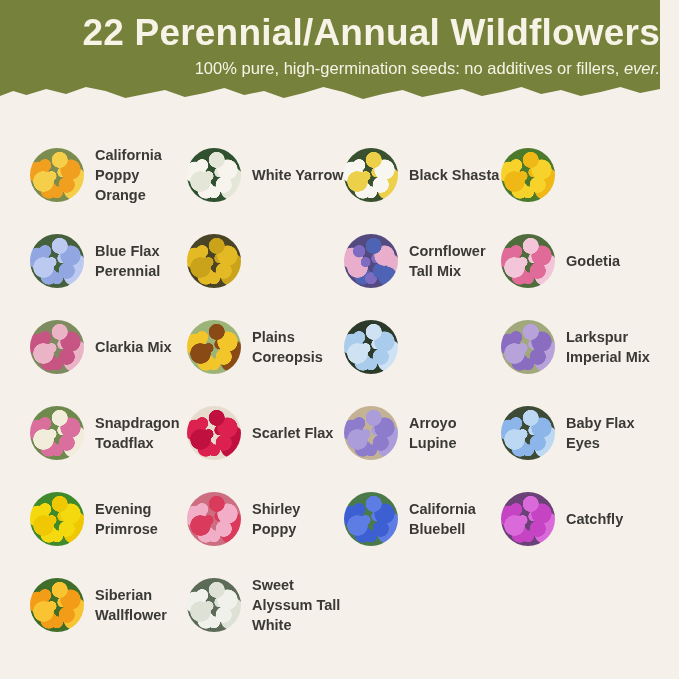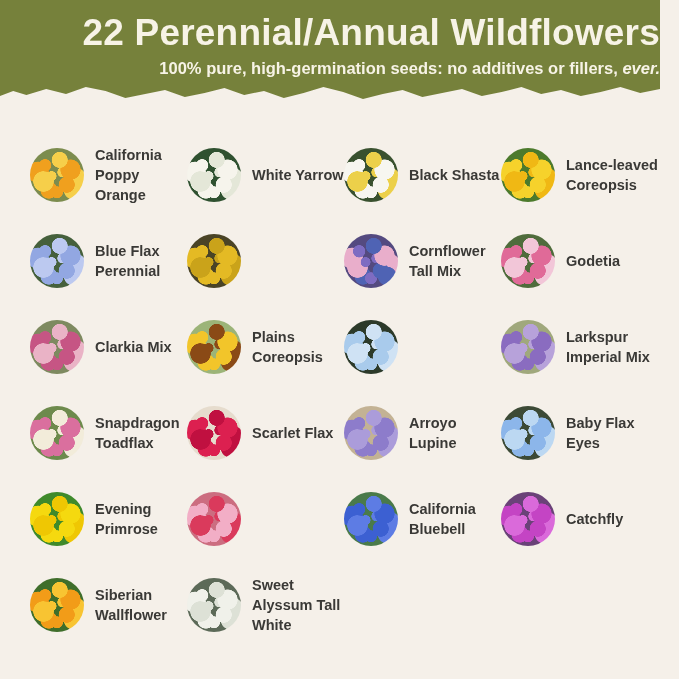--- a/index.html
+++ b/index.html
@@ -26,21 +26,21 @@
   }
   .banner h1{
     padding-top:12px;
     font-size:37px;
     font-weight:700;
     letter-spacing:0.2px;
   }
   .banner .subtitle{
     margin-top:5px;
     font-size:16.5px;
-    font-weight:700;
+    font-weight:400;
     padding-left:47px;
   }
   .banner .subtitle em{
     font-style:italic;
   }
   .grid{
     position:absolute;
     top:132px;left:30px;
     display:grid;
     grid-template-columns:repeat(4,157px);
@@ -83,21 +83,20 @@
     <div class="label">White Yarrow</div>
   </div>
 
   <div class="cell">
     <div class="photo" style="background: radial-gradient(circle at 28% 32%, rgb(247, 246, 240) 0px, rgb(247, 246, 240) 11%, rgba(0, 0, 0, 0) 12%), radial-gradient(circle at 55% 22%, rgb(236, 208, 74) 0px, rgb(236, 208, 74) 15%, rgba(0, 0, 0, 0) 16%), radial-gradient(circle at 75% 40%, rgb(247, 246, 240) 0px, rgb(247, 246, 240) 19%, rgba(0, 0, 0, 0) 20%), radial-gradient(circle at 40% 52%, rgb(236, 208, 74) 0px, rgb(236, 208, 74) 11%, rgba(0, 0, 0, 0) 12%), radial-gradient(circle at 68% 68%, rgb(247, 246, 240) 0px, rgb(247, 246, 240) 15%, rgba(0, 0, 0, 0) 16%), radial-gradient(circle at 25% 62%, rgb(236, 208, 74) 0px, rgb(236, 208, 74) 19%, rgba(0, 0, 0, 0) 20%), radial-gradient(circle at 50% 82%, rgb(247, 246, 240) 0px, rgb(247, 246, 240) 11%, rgba(0, 0, 0, 0) 12%), radial-gradient(circle at 80% 78%, rgb(236, 208, 74) 0px, rgb(236, 208, 74) 15%, rgba(0, 0, 0, 0) 16%), radial-gradient(circle at 15% 45%, rgb(247, 246, 240) 0px, rgb(247, 246, 240) 19%, rgba(0, 0, 0, 0) 20%), radial-gradient(circle at 60% 45%, rgb(236, 208, 74) 0px, rgb(236, 208, 74) 11%, rgba(0, 0, 0, 0) 12%), radial-gradient(circle at 35% 78%, rgb(247, 246, 240) 0px, rgb(247, 246, 240) 15%, rgba(0, 0, 0, 0) 16%), radial-gradient(circle at 84% 56%, rgb(236, 208, 74) 0px, rgb(236, 208, 74) 19%, rgba(0, 0, 0, 0) 20%), rgb(57, 81, 47);"></div>
     <div class="label">Black Shasta</div>
   </div>
 
   <div class="cell">
     <div class="photo" style="background: radial-gradient(circle at 28% 32%, rgb(246, 210, 43) 0px, rgb(246, 210, 43) 11%, rgba(0, 0, 0, 0) 12%), radial-gradient(circle at 55% 22%, rgb(240, 184, 20) 0px, rgb(240, 184, 20) 15%, rgba(0, 0, 0, 0) 16%), radial-gradient(circle at 75% 40%, rgb(246, 210, 43) 0px, rgb(246, 210, 43) 19%, rgba(0, 0, 0, 0) 20%), radial-gradient(circle at 40% 52%, rgb(240, 184, 20) 0px, rgb(240, 184, 20) 11%, rgba(0, 0, 0, 0) 12%), radial-gradient(circle at 68% 68%, rgb(246, 210, 43) 0px, rgb(246, 210, 43) 15%, rgba(0, 0, 0, 0) 16%), radial-gradient(circle at 25% 62%, rgb(240, 184, 20) 0px, rgb(240, 184, 20) 19%, rgba(0, 0, 0, 0) 20%), radial-gradient(circle at 50% 82%, rgb(246, 210, 43) 0px, rgb(246, 210, 43) 11%, rgba(0, 0, 0, 0) 12%), radial-gradient(circle at 80% 78%, rgb(240, 184, 20) 0px, rgb(240, 184, 20) 15%, rgba(0, 0, 0, 0) 16%), radial-gradient(circle at 15% 45%, rgb(246, 210, 43) 0px, rgb(246, 210, 43) 19%, rgba(0, 0, 0, 0) 20%), radial-gradient(circle at 60% 45%, rgb(240, 184, 20) 0px, rgb(240, 184, 20) 11%, rgba(0, 0, 0, 0) 12%), radial-gradient(circle at 35% 78%, rgb(246, 210, 43) 0px, rgb(246, 210, 43) 15%, rgba(0, 0, 0, 0) 16%), radial-gradient(circle at 84% 56%, rgb(240, 184, 20) 0px, rgb(240, 184, 20) 19%, rgba(0, 0, 0, 0) 20%), rgb(76, 122, 44);"></div>
-    <div class="label">Lance-leaved Coreopsis</div>
   </div>
 
   <div class="cell">
     <div class="photo" style="background: radial-gradient(circle at 28% 32%, rgb(146, 167, 226) 0px, rgb(146, 167, 226) 11%, rgba(0, 0, 0, 0) 12%), radial-gradient(circle at 55% 22%, rgb(188, 201, 240) 0px, rgb(188, 201, 240) 15%, rgba(0, 0, 0, 0) 16%), radial-gradient(circle at 75% 40%, rgb(146, 167, 226) 0px, rgb(146, 167, 226) 19%, rgba(0, 0, 0, 0) 20%), radial-gradient(circle at 40% 52%, rgb(188, 201, 240) 0px, rgb(188, 201, 240) 11%, rgba(0, 0, 0, 0) 12%), radial-gradient(circle at 68% 68%, rgb(146, 167, 226) 0px, rgb(146, 167, 226) 15%, rgba(0, 0, 0, 0) 16%), radial-gradient(circle at 25% 62%, rgb(188, 201, 240) 0px, rgb(188, 201, 240) 19%, rgba(0, 0, 0, 0) 20%), radial-gradient(circle at 50% 82%, rgb(146, 167, 226) 0px, rgb(146, 167, 226) 11%, rgba(0, 0, 0, 0) 12%), radial-gradient(circle at 80% 78%, rgb(188, 201, 240) 0px, rgb(188, 201, 240) 15%, rgba(0, 0, 0, 0) 16%), radial-gradient(circle at 15% 45%, rgb(146, 167, 226) 0px, rgb(146, 167, 226) 19%, rgba(0, 0, 0, 0) 20%), radial-gradient(circle at 60% 45%, rgb(188, 201, 240) 0px, rgb(188, 201, 240) 11%, rgba(0, 0, 0, 0) 12%), radial-gradient(circle at 35% 78%, rgb(146, 167, 226) 0px, rgb(146, 167, 226) 15%, rgba(0, 0, 0, 0) 16%), radial-gradient(circle at 84% 56%, rgb(188, 201, 240) 0px, rgb(188, 201, 240) 19%, rgba(0, 0, 0, 0) 20%), rgb(69, 96, 60);"></div>
     <div class="label">Blue Flax Perennial</div>
   </div>
 
   <div class="cell">
     <div class="photo" style="background: radial-gradient(circle at 28% 32%, rgb(228, 186, 36) 0px, rgb(228, 186, 36) 11%, rgba(0, 0, 0, 0) 12%), radial-gradient(circle at 55% 22%, rgb(202, 163, 26) 0px, rgb(202, 163, 26) 15%, rgba(0, 0, 0, 0) 16%), radial-gradient(circle at 75% 40%, rgb(228, 186, 36) 0px, rgb(228, 186, 36) 19%, rgba(0, 0, 0, 0) 20%), radial-gradient(circle at 40% 52%, rgb(202, 163, 26) 0px, rgb(202, 163, 26) 11%, rgba(0, 0, 0, 0) 12%), radial-gradient(circle at 68% 68%, rgb(228, 186, 36) 0px, rgb(228, 186, 36) 15%, rgba(0, 0, 0, 0) 16%), radial-gradient(circle at 25% 62%, rgb(202, 163, 26) 0px, rgb(202, 163, 26) 19%, rgba(0, 0, 0, 0) 20%), radial-gradient(circle at 50% 82%, rgb(228, 186, 36) 0px, rgb(228, 186, 36) 11%, rgba(0, 0, 0, 0) 12%), radial-gradient(circle at 80% 78%, rgb(202, 163, 26) 0px, rgb(202, 163, 26) 15%, rgba(0, 0, 0, 0) 16%), radial-gradient(circle at 15% 45%, rgb(228, 186, 36) 0px, rgb(228, 186, 36) 19%, rgba(0, 0, 0, 0) 20%), radial-gradient(circle at 60% 45%, rgb(202, 163, 26) 0px, rgb(202, 163, 26) 11%, rgba(0, 0, 0, 0) 12%), radial-gradient(circle at 35% 78%, rgb(228, 186, 36) 0px, rgb(228, 186, 36) 15%, rgba(0, 0, 0, 0) 16%), radial-gradient(circle at 84% 56%, rgb(202, 163, 26) 0px, rgb(202, 163, 26) 19%, rgba(0, 0, 0, 0) 20%), rgb(74, 68, 38);"></div>
   </div>
@@ -151,20 +150,21 @@
     <div class="label">Baby Flax Eyes</div>
   </div>
 
   <div class="cell">
     <div class="photo" style="background: radial-gradient(circle at 28% 32%, rgb(245, 217, 15) 0px, rgb(245, 217, 15) 11%, rgba(0, 0, 0, 0) 12%), radial-gradient(circle at 55% 22%, rgb(239, 199, 3) 0px, rgb(239, 199, 3) 15%, rgba(0, 0, 0, 0) 16%), radial-gradient(circle at 75% 40%, rgb(245, 217, 15) 0px, rgb(245, 217, 15) 19%, rgba(0, 0, 0, 0) 20%), radial-gradient(circle at 40% 52%, rgb(239, 199, 3) 0px, rgb(239, 199, 3) 11%, rgba(0, 0, 0, 0) 12%), radial-gradient(circle at 68% 68%, rgb(245, 217, 15) 0px, rgb(245, 217, 15) 15%, rgba(0, 0, 0, 0) 16%), radial-gradient(circle at 25% 62%, rgb(239, 199, 3) 0px, rgb(239, 199, 3) 19%, rgba(0, 0, 0, 0) 20%), radial-gradient(circle at 50% 82%, rgb(245, 217, 15) 0px, rgb(245, 217, 15) 11%, rgba(0, 0, 0, 0) 12%), radial-gradient(circle at 80% 78%, rgb(239, 199, 3) 0px, rgb(239, 199, 3) 15%, rgba(0, 0, 0, 0) 16%), radial-gradient(circle at 15% 45%, rgb(245, 217, 15) 0px, rgb(245, 217, 15) 19%, rgba(0, 0, 0, 0) 20%), radial-gradient(circle at 60% 45%, rgb(239, 199, 3) 0px, rgb(239, 199, 3) 11%, rgba(0, 0, 0, 0) 12%), radial-gradient(circle at 35% 78%, rgb(245, 217, 15) 0px, rgb(245, 217, 15) 15%, rgba(0, 0, 0, 0) 16%), radial-gradient(circle at 84% 56%, rgb(239, 199, 3) 0px, rgb(239, 199, 3) 19%, rgba(0, 0, 0, 0) 20%), rgb(63, 138, 43);"></div>
     <div class="label">Evening Primrose</div>
   </div>
 
   <div class="cell">
     <div class="photo" style="background: radial-gradient(circle at 28% 32%, rgb(242, 174, 198) 0px, rgb(242, 174, 198) 11%, rgba(0, 0, 0, 0) 12%), radial-gradient(circle at 55% 22%, rgb(218, 58, 92) 0px, rgb(218, 58, 92) 15%, rgba(0, 0, 0, 0) 16%), radial-gradient(circle at 75% 40%, rgb(242, 174, 198) 0px, rgb(242, 174, 198) 19%, rgba(0, 0, 0, 0) 20%), radial-gradient(circle at 40% 52%, rgb(218, 58, 92) 0px, rgb(218, 58, 92) 11%, rgba(0, 0, 0, 0) 12%), radial-gradient(circle at 68% 68%, rgb(242, 174, 198) 0px, rgb(242, 174, 198) 15%, rgba(0, 0, 0, 0) 16%), radial-gradient(circle at 25% 62%, rgb(218, 58, 92) 0px, rgb(218, 58, 92) 19%, rgba(0, 0, 0, 0) 20%), radial-gradient(circle at 50% 82%, rgb(242, 174, 198) 0px, rgb(242, 174, 198) 11%, rgba(0, 0, 0, 0) 12%), radial-gradient(circle at 80% 78%, rgb(218, 58, 92) 0px, rgb(218, 58, 92) 15%, rgba(0, 0, 0, 0) 16%), radial-gradient(circle at 15% 45%, rgb(242, 174, 198) 0px, rgb(242, 174, 198) 19%, rgba(0, 0, 0, 0) 20%), radial-gradient(circle at 60% 45%, rgb(218, 58, 92) 0px, rgb(218, 58, 92) 11%, rgba(0, 0, 0, 0) 12%), radial-gradient(circle at 35% 78%, rgb(242, 174, 198) 0px, rgb(242, 174, 198) 15%, rgba(0, 0, 0, 0) 16%), radial-gradient(circle at 84% 56%, rgb(218, 58, 92) 0px, rgb(218, 58, 92) 19%, rgba(0, 0, 0, 0) 20%), rgb(204, 109, 128);"></div>
+    <div class="label">Shirley Poppy</div>
   </div>
 
   <div class="cell">
     <div class="photo" style="background: radial-gradient(circle at 28% 32%, rgb(60, 96, 210) 0px, rgb(60, 96, 210) 11%, rgba(0, 0, 0, 0) 12%), radial-gradient(circle at 55% 22%, rgb(93, 124, 228) 0px, rgb(93, 124, 228) 15%, rgba(0, 0, 0, 0) 16%), radial-gradient(circle at 75% 40%, rgb(60, 96, 210) 0px, rgb(60, 96, 210) 19%, rgba(0, 0, 0, 0) 20%), radial-gradient(circle at 40% 52%, rgb(93, 124, 228) 0px, rgb(93, 124, 228) 11%, rgba(0, 0, 0, 0) 12%), radial-gradient(circle at 68% 68%, rgb(60, 96, 210) 0px, rgb(60, 96, 210) 15%, rgba(0, 0, 0, 0) 16%), radial-gradient(circle at 25% 62%, rgb(93, 124, 228) 0px, rgb(93, 124, 228) 19%, rgba(0, 0, 0, 0) 20%), radial-gradient(circle at 50% 82%, rgb(60, 96, 210) 0px, rgb(60, 96, 210) 11%, rgba(0, 0, 0, 0) 12%), radial-gradient(circle at 80% 78%, rgb(93, 124, 228) 0px, rgb(93, 124, 228) 15%, rgba(0, 0, 0, 0) 16%), radial-gradient(circle at 15% 45%, rgb(60, 96, 210) 0px, rgb(60, 96, 210) 19%, rgba(0, 0, 0, 0) 20%), radial-gradient(circle at 60% 45%, rgb(93, 124, 228) 0px, rgb(93, 124, 228) 11%, rgba(0, 0, 0, 0) 12%), radial-gradient(circle at 35% 78%, rgb(60, 96, 210) 0px, rgb(60, 96, 210) 15%, rgba(0, 0, 0, 0) 16%), radial-gradient(circle at 84% 56%, rgb(93, 124, 228) 0px, rgb(93, 124, 228) 19%, rgba(0, 0, 0, 0) 20%), rgb(74, 122, 74);"></div>
     <div class="label">California Bluebell</div>
   </div>
 
   <div class="cell">
     <div class="photo" style="background: radial-gradient(circle at 28% 32%, rgb(196, 68, 196) 0px, rgb(196, 68, 196) 11%, rgba(0, 0, 0, 0) 12%), radial-gradient(circle at 55% 22%, rgb(218, 106, 218) 0px, rgb(218, 106, 218) 15%, rgba(0, 0, 0, 0) 16%), radial-gradient(circle at 75% 40%, rgb(196, 68, 196) 0px, rgb(196, 68, 196) 19%, rgba(0, 0, 0, 0) 20%), radial-gradient(circle at 40% 52%, rgb(218, 106, 218) 0px, rgb(218, 106, 218) 11%, rgba(0, 0, 0, 0) 12%), radial-gradient(circle at 68% 68%, rgb(196, 68, 196) 0px, rgb(196, 68, 196) 15%, rgba(0, 0, 0, 0) 16%), radial-gradient(circle at 25% 62%, rgb(218, 106, 218) 0px, rgb(218, 106, 218) 19%, rgba(0, 0, 0, 0) 20%), radial-gradient(circle at 50% 82%, rgb(196, 68, 196) 0px, rgb(196, 68, 196) 11%, rgba(0, 0, 0, 0) 12%), radial-gradient(circle at 80% 78%, rgb(218, 106, 218) 0px, rgb(218, 106, 218) 15%, rgba(0, 0, 0, 0) 16%), radial-gradient(circle at 15% 45%, rgb(196, 68, 196) 0px, rgb(196, 68, 196) 19%, rgba(0, 0, 0, 0) 20%), radial-gradient(circle at 60% 45%, rgb(218, 106, 218) 0px, rgb(218, 106, 218) 11%, rgba(0, 0, 0, 0) 12%), radial-gradient(circle at 35% 78%, rgb(196, 68, 196) 0px, rgb(196, 68, 196) 15%, rgba(0, 0, 0, 0) 16%), radial-gradient(circle at 84% 56%, rgb(218, 106, 218) 0px, rgb(218, 106, 218) 19%, rgba(0, 0, 0, 0) 20%), rgb(106, 66, 120);"></div>
     <div class="label">Catchfly</div>

